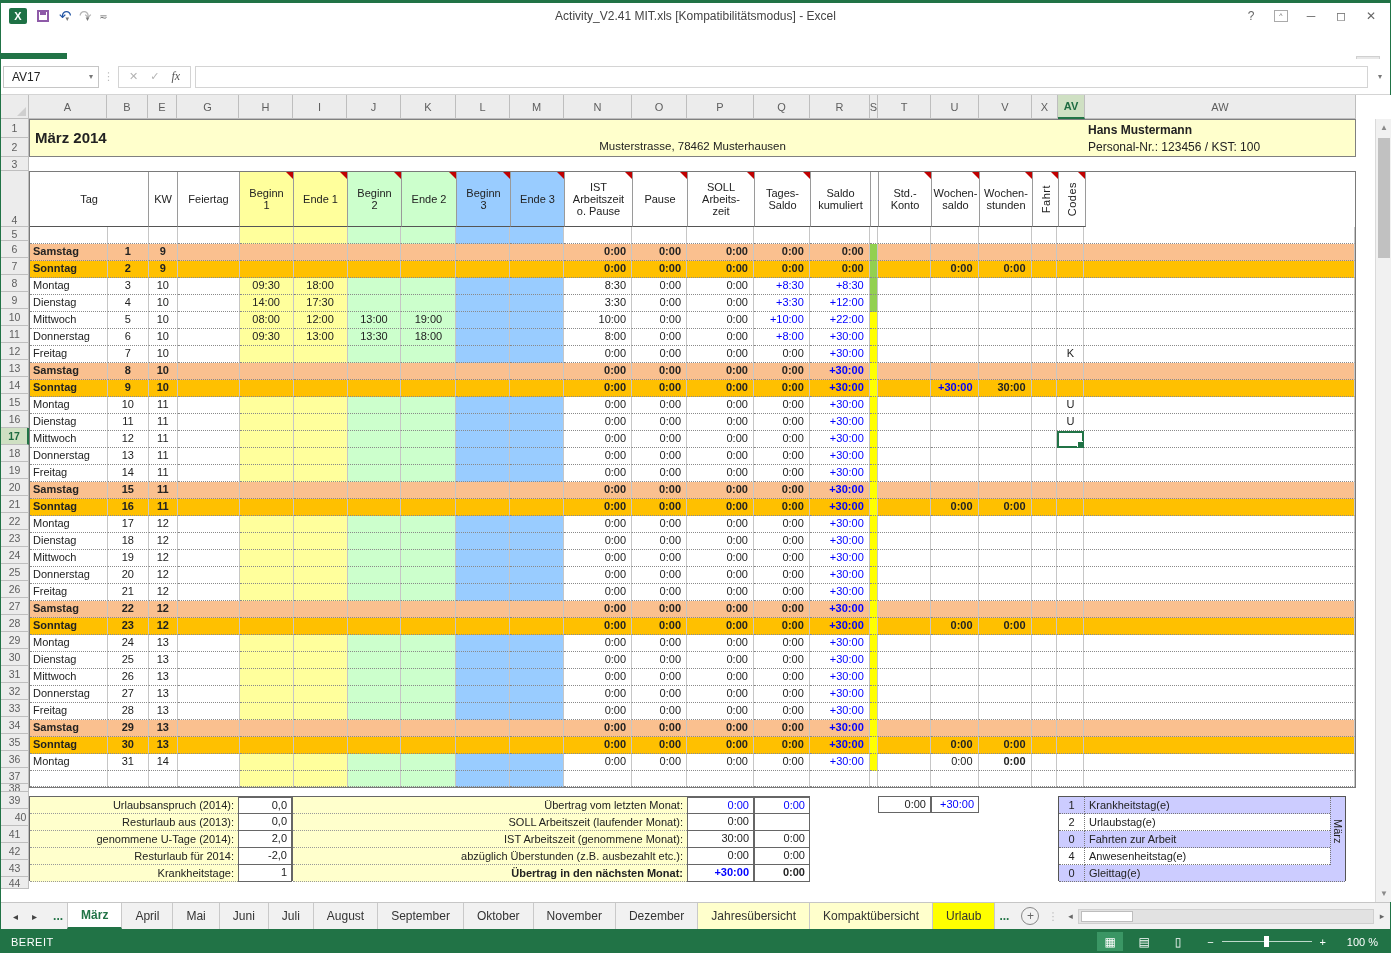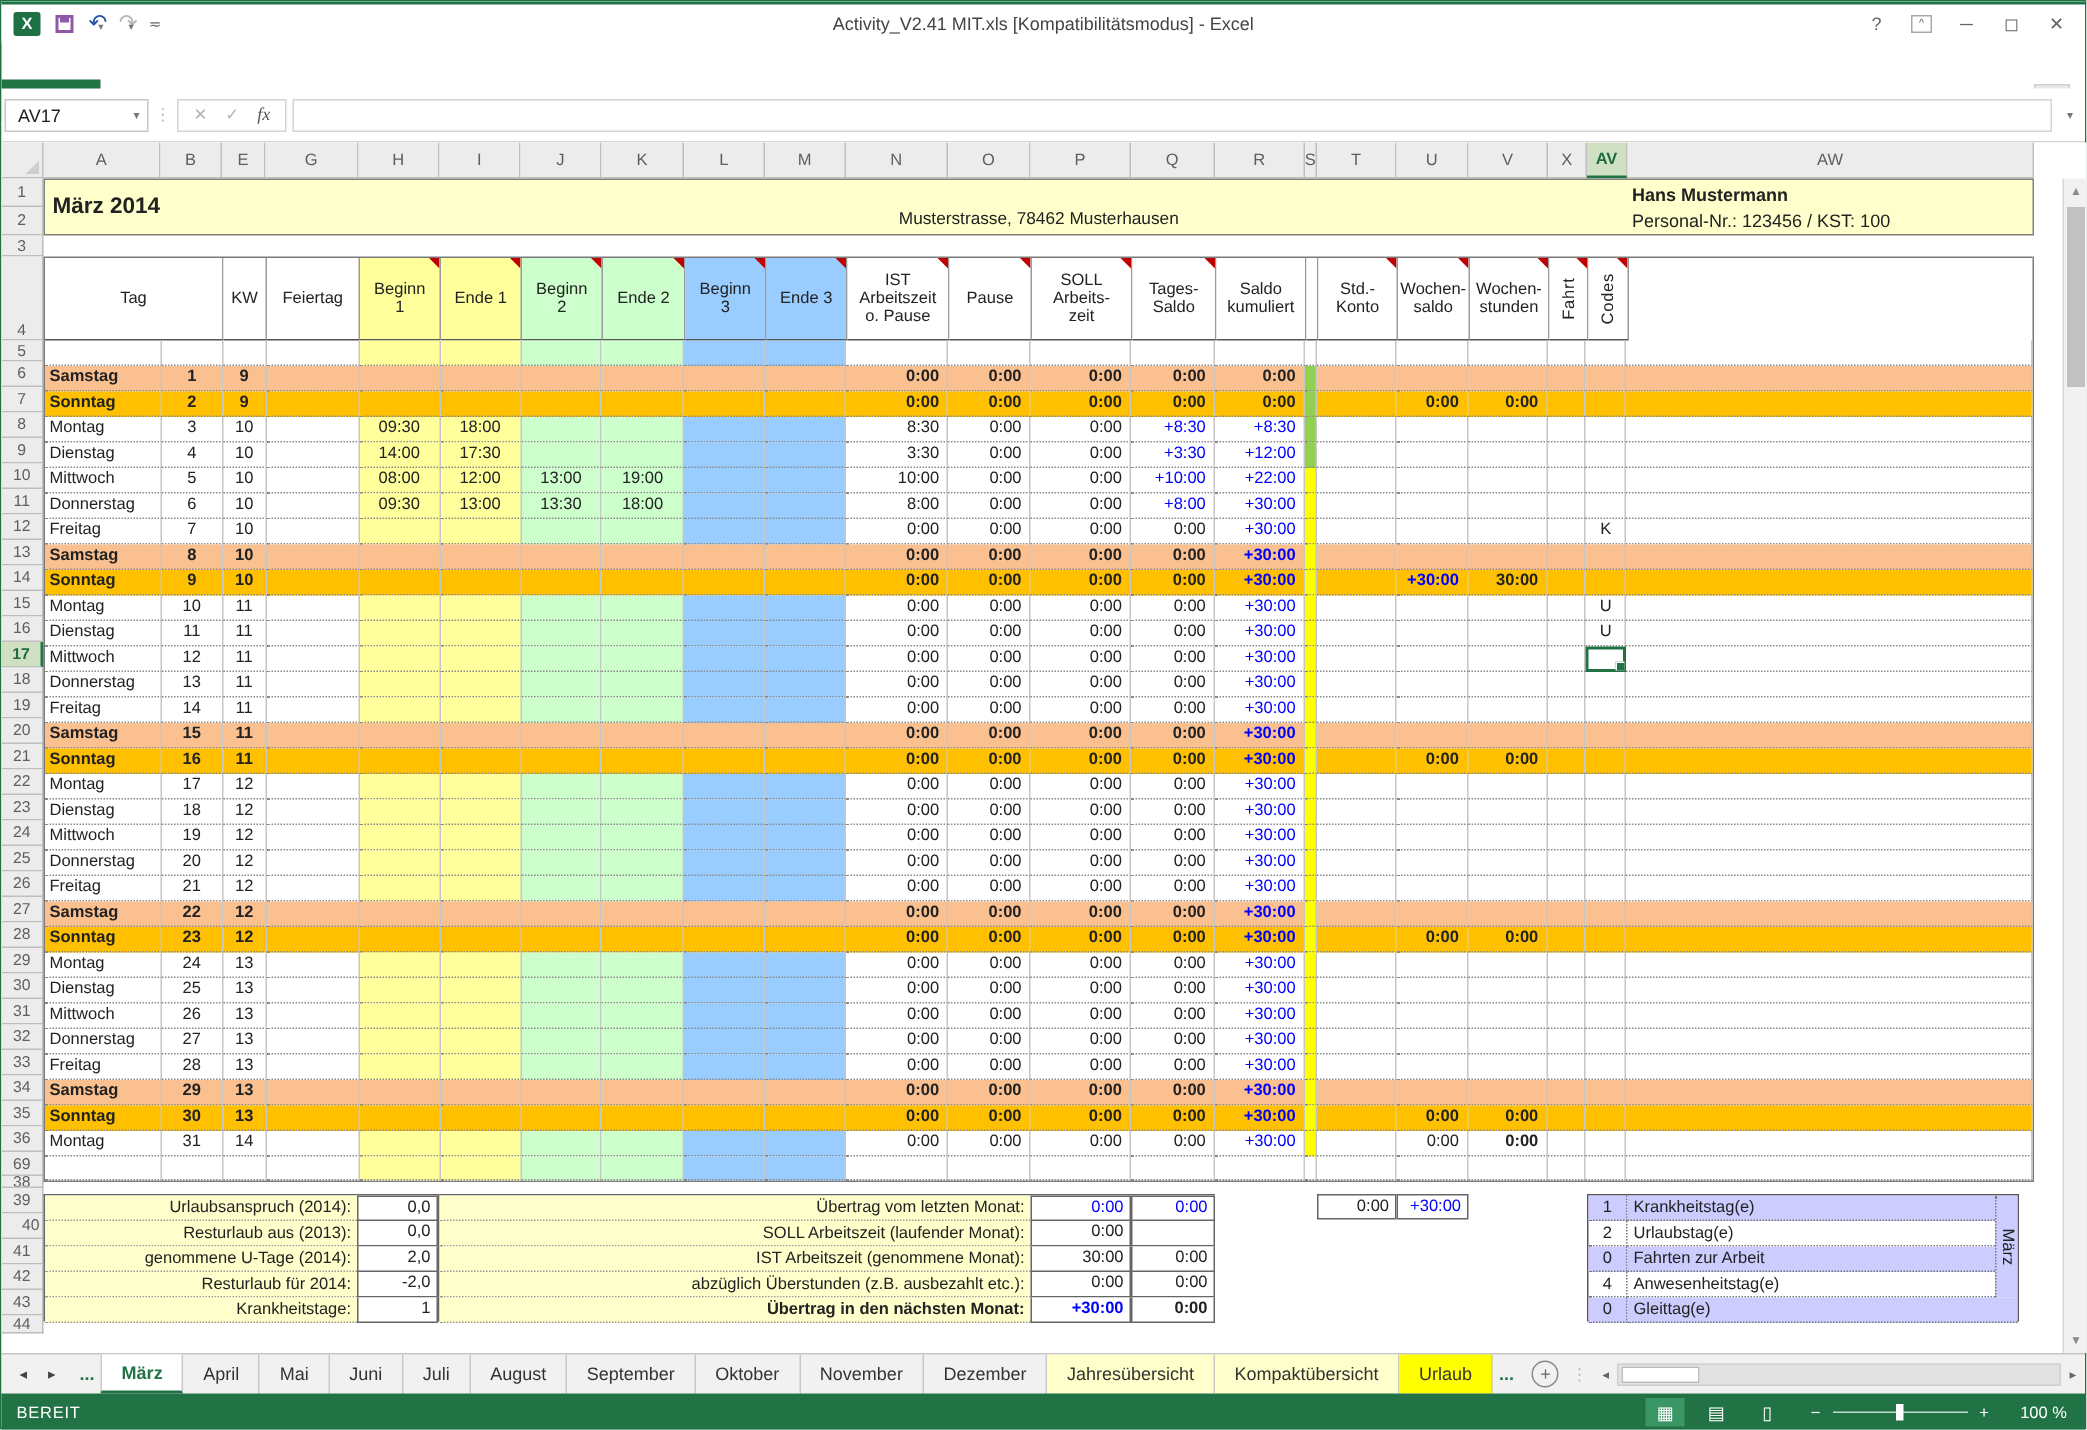--- a/index.html
+++ b/index.html
@@ -253,21 +253,21 @@
         <div class="rhdr" style="height: 17px;">27</div>
         <div class="rhdr" style="height: 17px;">28</div>
         <div class="rhdr" style="height: 17px;">29</div>
         <div class="rhdr" style="height: 17px;">30</div>
         <div class="rhdr" style="height: 17px;">31</div>
         <div class="rhdr" style="height: 17px;">32</div>
         <div class="rhdr" style="height: 17px;">33</div>
         <div class="rhdr" style="height: 17px;">34</div>
         <div class="rhdr" style="height: 17px;">35</div>
         <div class="rhdr" style="height: 17px;">36</div>
-        <div class="rhdr" style="height: 16px;">69</div>
+        <div class="rhdr" style="height: 16px;">37</div>
         <div class="rhdr" style="height: 8px;">38</div>
         <div class="rhdr" style="height: 17px;">39</div>
         <div class="rhdr" style="height: 17px; padding-left: 12px;">40</div>
         <div class="rhdr" style="height: 17px;">41</div>
         <div class="rhdr" style="height: 17px;">42</div>
         <div class="rhdr" style="height: 17px;">43</div>
         <div class="rhdr" style="height: 12px;">44</div>
       </div>
     <div class="content" id="content">
         <div class="tblock">

